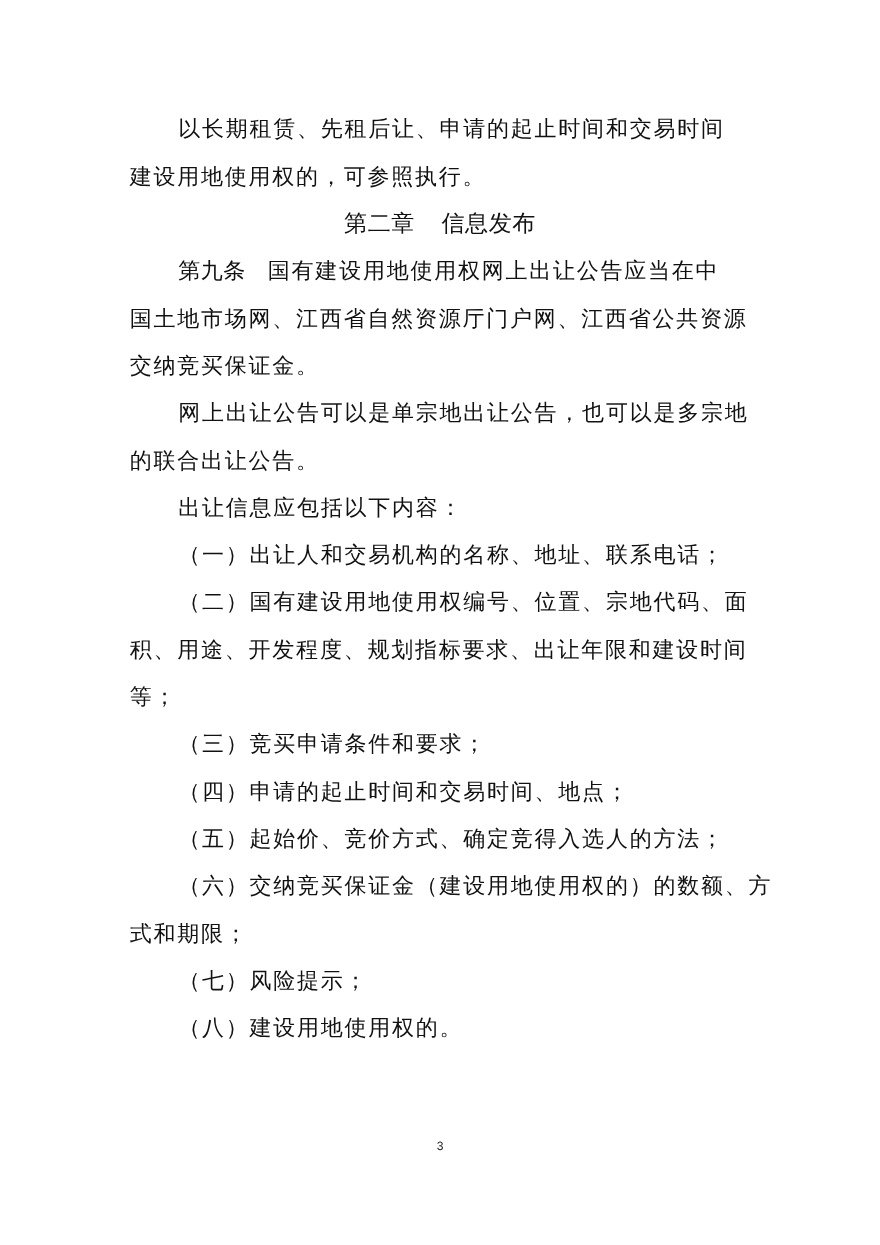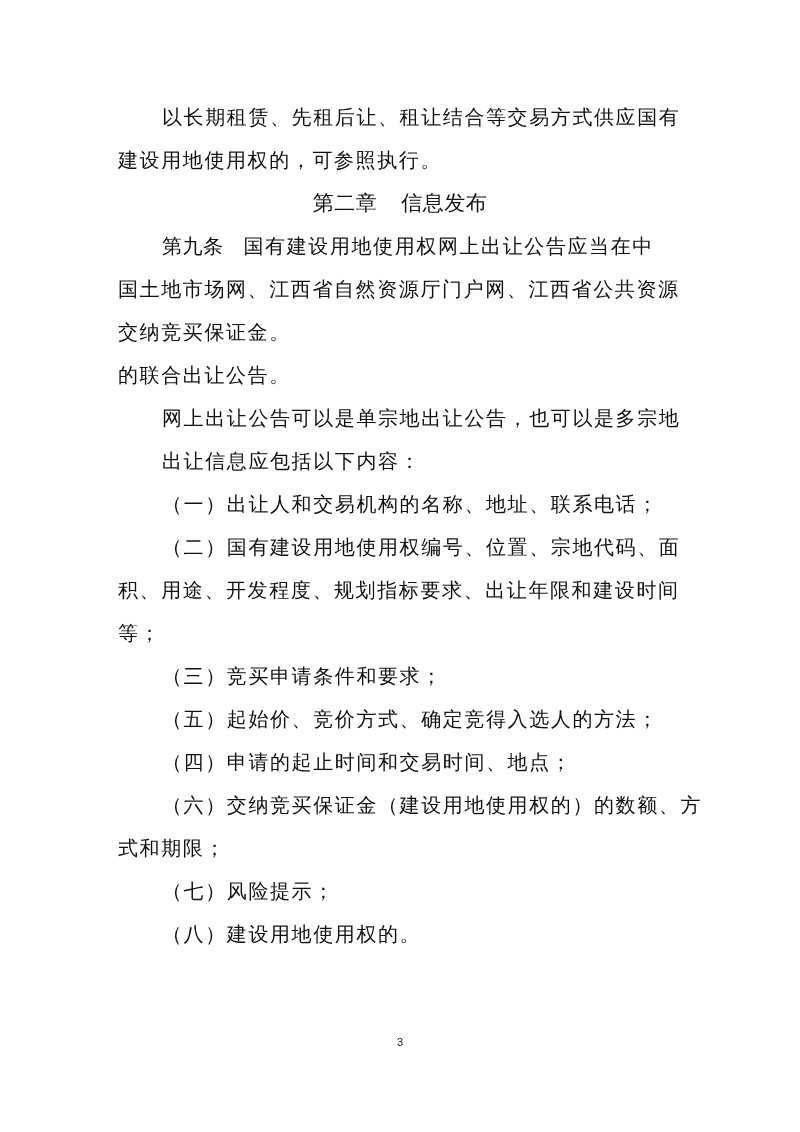--- a/index.html
+++ b/index.html
@@ -17,47 +17,47 @@
   .art-gap { display: inline-block; width: 20px; }
   .pagenum { position: absolute; left: 0; width: 800px; top: 1036px; text-align: center;
              font-family: "Liberation Sans", sans-serif; font-size: 11px; color: #222; }
 </style>
 </head>
 <body>
 
 <div class="page">
   <div class="content">
 
-    <div class="line indent">以长期租赁、先租后让、租让结合等交易方式供应国有</div>
+    <div class="line indent">以长期租赁、先租后让、申请的起止时间和交易时间</div>
     <div class="line">建设用地使用权的，可参照执行。</div>
 
     <div class="line heading">
       <span>第二章</span><span class="gap"></span><span>信息发布</span>
     </div>
 
     <div class="line indent">
       <span class="art">第九条</span><span class="art-gap"></span><span>国有建设用地使用权网上出让公告应当在中</span>
     </div>
     <div class="line">国土地市场网、江西省自然资源厅门户网、江西省公共资源</div>
     <div class="line">交纳竞买保证金。</div>
 
+    <div class="line indent">网上出让公告可以是单宗地出让公告，也可以是多宗地</div>
     <div class="line">的联合出让公告。</div>
-    <div class="line indent">网上出让公告可以是单宗地出让公告，也可以是多宗地</div>
 
     <div class="line indent">出让信息应包括以下内容：</div>
 
     <div class="line indent">（一）出让人和交易机构的名称、地址、联系电话；</div>
 
     <div class="line indent">（二）国有建设用地使用权编号、位置、宗地代码、面</div>
     <div class="line">积、用途、开发程度、规划指标要求、出让年限和建设时间</div>
     <div class="line">等；</div>
 
     <div class="line indent">（三）竞买申请条件和要求；</div>
+    <div class="line indent">（四）申请的起止时间和交易时间、地点；</div>
     <div class="line indent">（五）起始价、竞价方式、确定竞得入选人的方法；</div>
-    <div class="line indent">（四）申请的起止时间和交易时间、地点；</div>
 
     <div class="line indent">（六）交纳竞买保证金（建设用地使用权的）的数额、方</div>
     <div class="line">式和期限；</div>
 
     <div class="line indent">（七）风险提示；</div>
     <div class="line indent">（八）建设用地使用权的。</div>
   </div>
 
   <div class="pagenum">3</div>
 </div>

